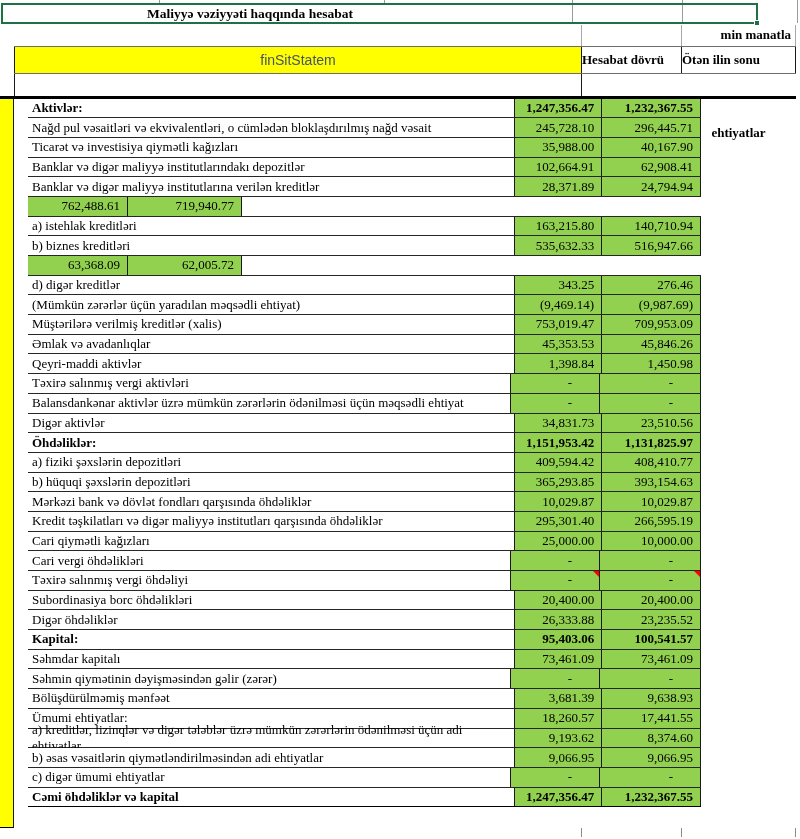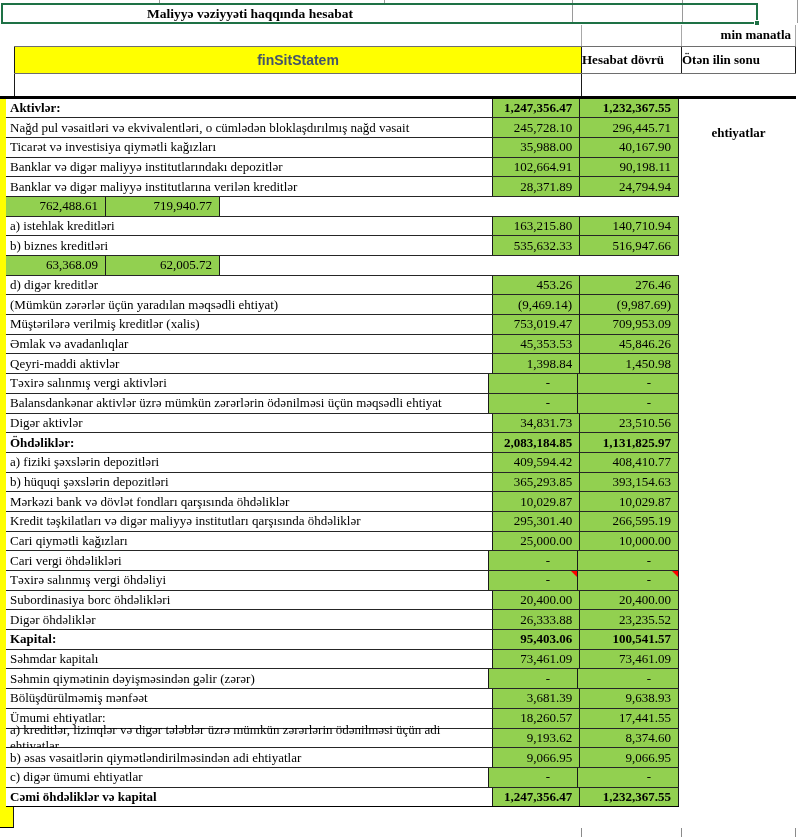--- a/index.html
+++ b/index.html
@@ -45,21 +45,21 @@
     border-right:1.5px solid #1a1a1a; }
   #code-row .c-col { background:#FFFF00; text-align:center; font-weight:bold;
     font-size:13px; line-height:21px; border-right:1.5px solid #1a1a1a;margin-top:48px; }
   #code-row .c-col1 { width:100px; }
   #code-row .c-col2 { width:114px; }
   #thick-border { position:absolute; left:0; top:96px; width:796px; height:2.5px; background:#000; }
   
   #row-strip { position:absolute; left:0; top:98.5px; width:14px; height:729px;
     background:#FFFF00; border-right:1px solid #1a1a1a; border-bottom:1.5px solid #000; }
   
-  #table-body { position:absolute; left:6px; top:98.5px; width:673px; }
+  #table-body { position:absolute; left:28px; top:98.5px; width:673px; }
   .row { display:flex; height:19.7px; border-bottom:1px solid #262626; }
   .row:last-child { border-bottom:1.5px solid #000; }
   .cell { height:100%; display:flex; align-items:center; font-size:13px; color:#000; }
   .cell.label { width:568px; background:#ffffff; padding-left:4px; border-right:1.5px solid #1a1a1a; }
   .cell.val { background:#92D050; border-right:1.5px solid #1a1a1a;
     justify-content:flex-end; padding-right:7px; position:relative; }
   .cell.v1 { width:100px; }
   .cell.v2 { width:114px; }
   .row.bold .cell { font-weight:bold; }
   .cell.dash { padding-right:27px; }
@@ -84,21 +84,21 @@
   </div>
   <div id="title-text">Maliyyə vəziyyəti haqqında hesabat</div>
 
   <div id="unit-row">
     <div class="u-label"></div>
     <div class="u-v1"></div>
     <div class="u-v2">min manatla</div>
   </div>
 
   <div id="header-row">
-    <div class="h-form" style="color:#44546A;font-weight:bold;">finSitStatem</div>
+    <div class="h-form" style="color:#44546A;">finSitStatem</div>
     <div class="h-col h-col1">Hesabat dövrü</div>
     <div class="h-col h-col2">Ötən ilin sonu</div>
   </div>
 
   <div id="code-row">
     <div class="c-label"></div>
     <div class="c-col c-col1">repPer</div>
     <div class="c-col c-col2">ehtiyatlar</div>
   </div>
 
@@ -117,21 +117,21 @@
     <div class="cell val v2">296,445.71</div>
   </div>
       <div class="row">
     <div class="cell label">Ticarət və investisiya qiymətli kağızları</div>
     <div class="cell val v1">35,988.00</div>
     <div class="cell val v2">40,167.90</div>
   </div>
       <div class="row">
     <div class="cell label">Banklar və digər maliyyə institutlarındakı depozitlər</div>
     <div class="cell val v1">102,664.91</div>
-    <div class="cell val v2">90,198.11</div>
+    <div class="cell val v2">62,908.41</div>
   </div>
       <div class="row">
     <div class="cell label">Banklar və digər maliyyə institutlarına verilən kreditlər</div>
     <div class="cell val v1">28,371.89</div>
     <div class="cell val v2">24,794.94</div>
   </div>
       <div class="row">
     <div class="cell val v1">762,488.61</div>
     <div class="cell val v2">719,940.77</div>
   </div>
@@ -144,21 +144,21 @@
     <div class="cell label">b) biznes kreditləri</div>
     <div class="cell val v1">535,632.33</div>
     <div class="cell val v2">516,947.66</div>
   </div>
       <div class="row">
     <div class="cell val v1">63,368.09</div>
     <div class="cell val v2">62,005.72</div>
   </div>
       <div class="row">
     <div class="cell label">d) digər kreditlər</div>
-    <div class="cell val v1">453.26</div>
+    <div class="cell val v1">343.25</div>
     <div class="cell val v2">276.46</div>
   </div>
       <div class="row">
     <div class="cell label">(Mümkün zərərlər üçün yaradılan məqsədli ehtiyat)</div>
     <div class="cell val v1">(9,469.14)</div>
     <div class="cell val v2">(9,987.69)</div>
   </div>
       <div class="row">
     <div class="cell label">Müştərilərə verilmiş kreditlər (xalis)</div>
     <div class="cell val v1">753,019.47</div>
@@ -184,21 +184,21 @@
     <div class="cell val v1 dash">-</div>
     <div class="cell val v2 dash">-</div>
   </div>
       <div class="row">
     <div class="cell label">Digər aktivlər</div>
     <div class="cell val v1">34,831.73</div>
     <div class="cell val v2">23,510.56</div>
   </div>
       <div class="row bold">
     <div class="cell label">Öhdəliklər:</div>
-    <div class="cell val v1">2,083,184.85</div>
+    <div class="cell val v1">1,151,953.42</div>
     <div class="cell val v2">1,131,825.97</div>
   </div>
       <div class="row">
     <div class="cell label">a) fiziki şəxslərin depozitləri</div>
     <div class="cell val v1">409,594.42</div>
     <div class="cell val v2">408,410.77</div>
   </div>
       <div class="row">
     <div class="cell label">b) hüquqi şəxslərin depozitləri</div>
     <div class="cell val v1">365,293.85</div>

